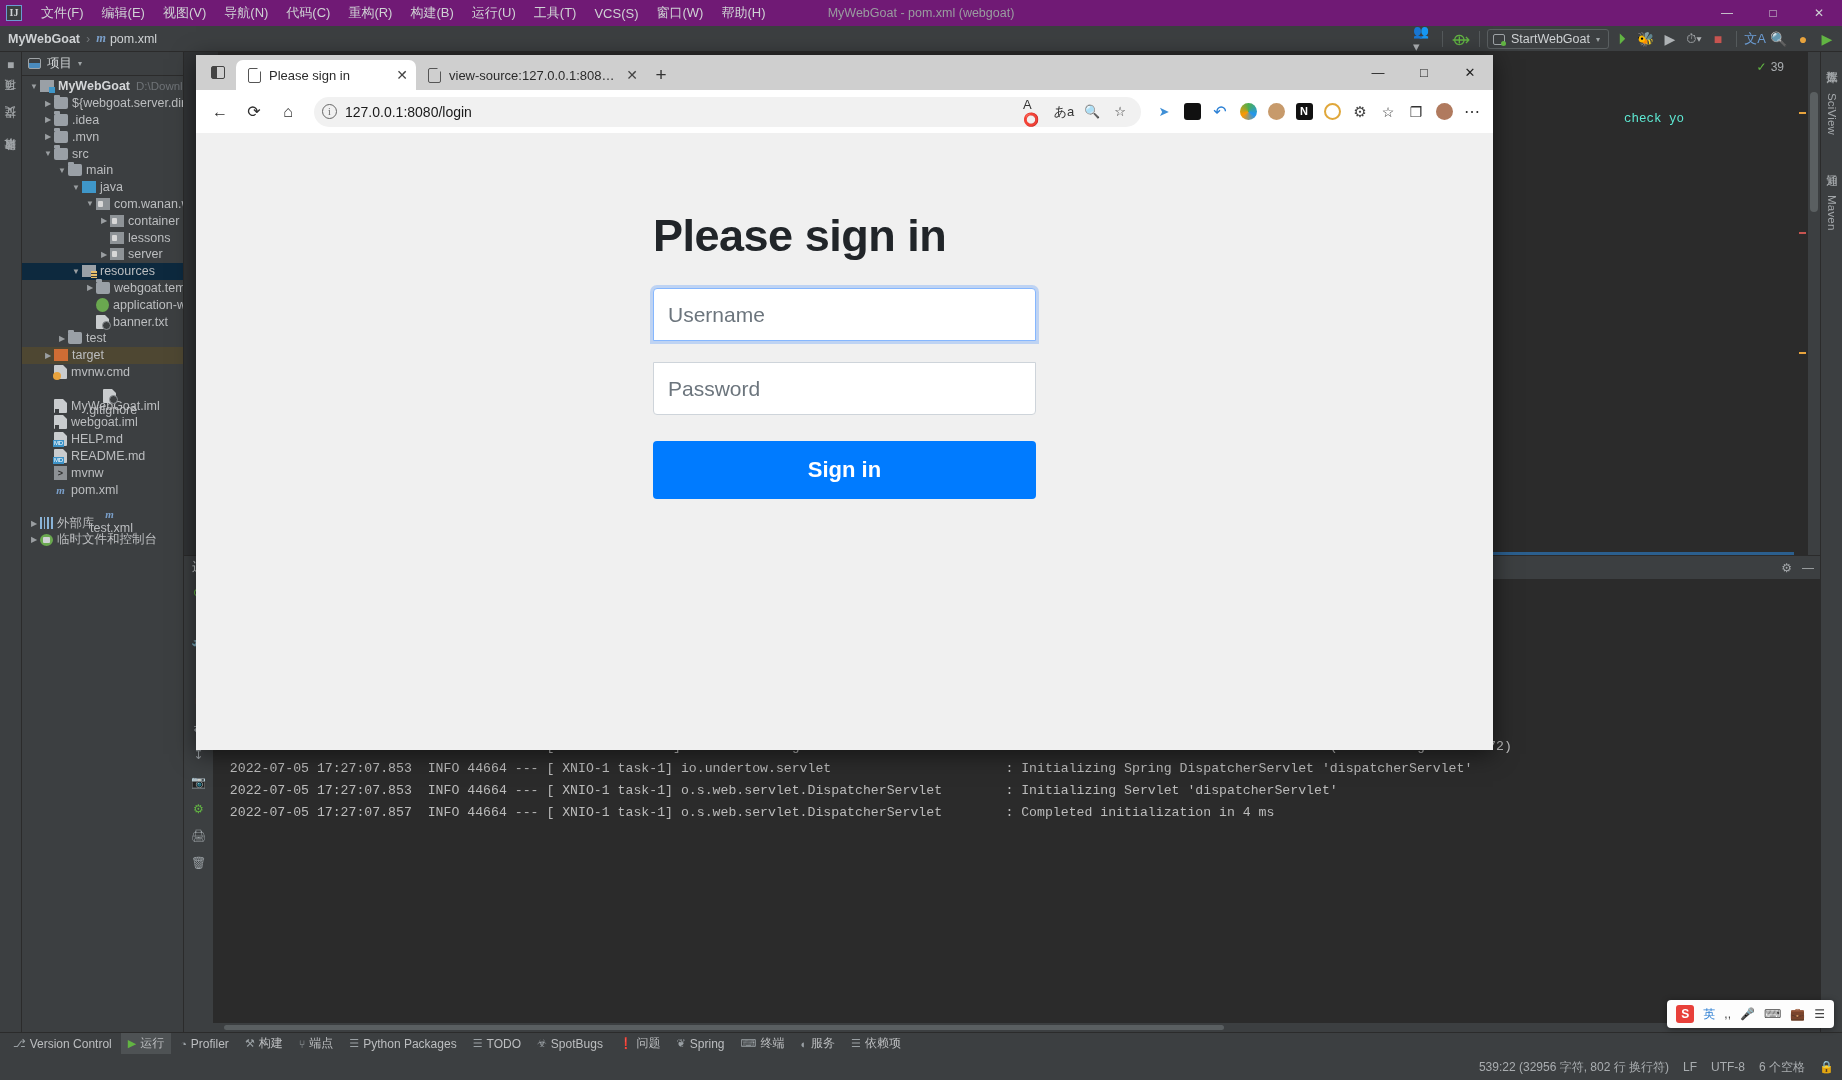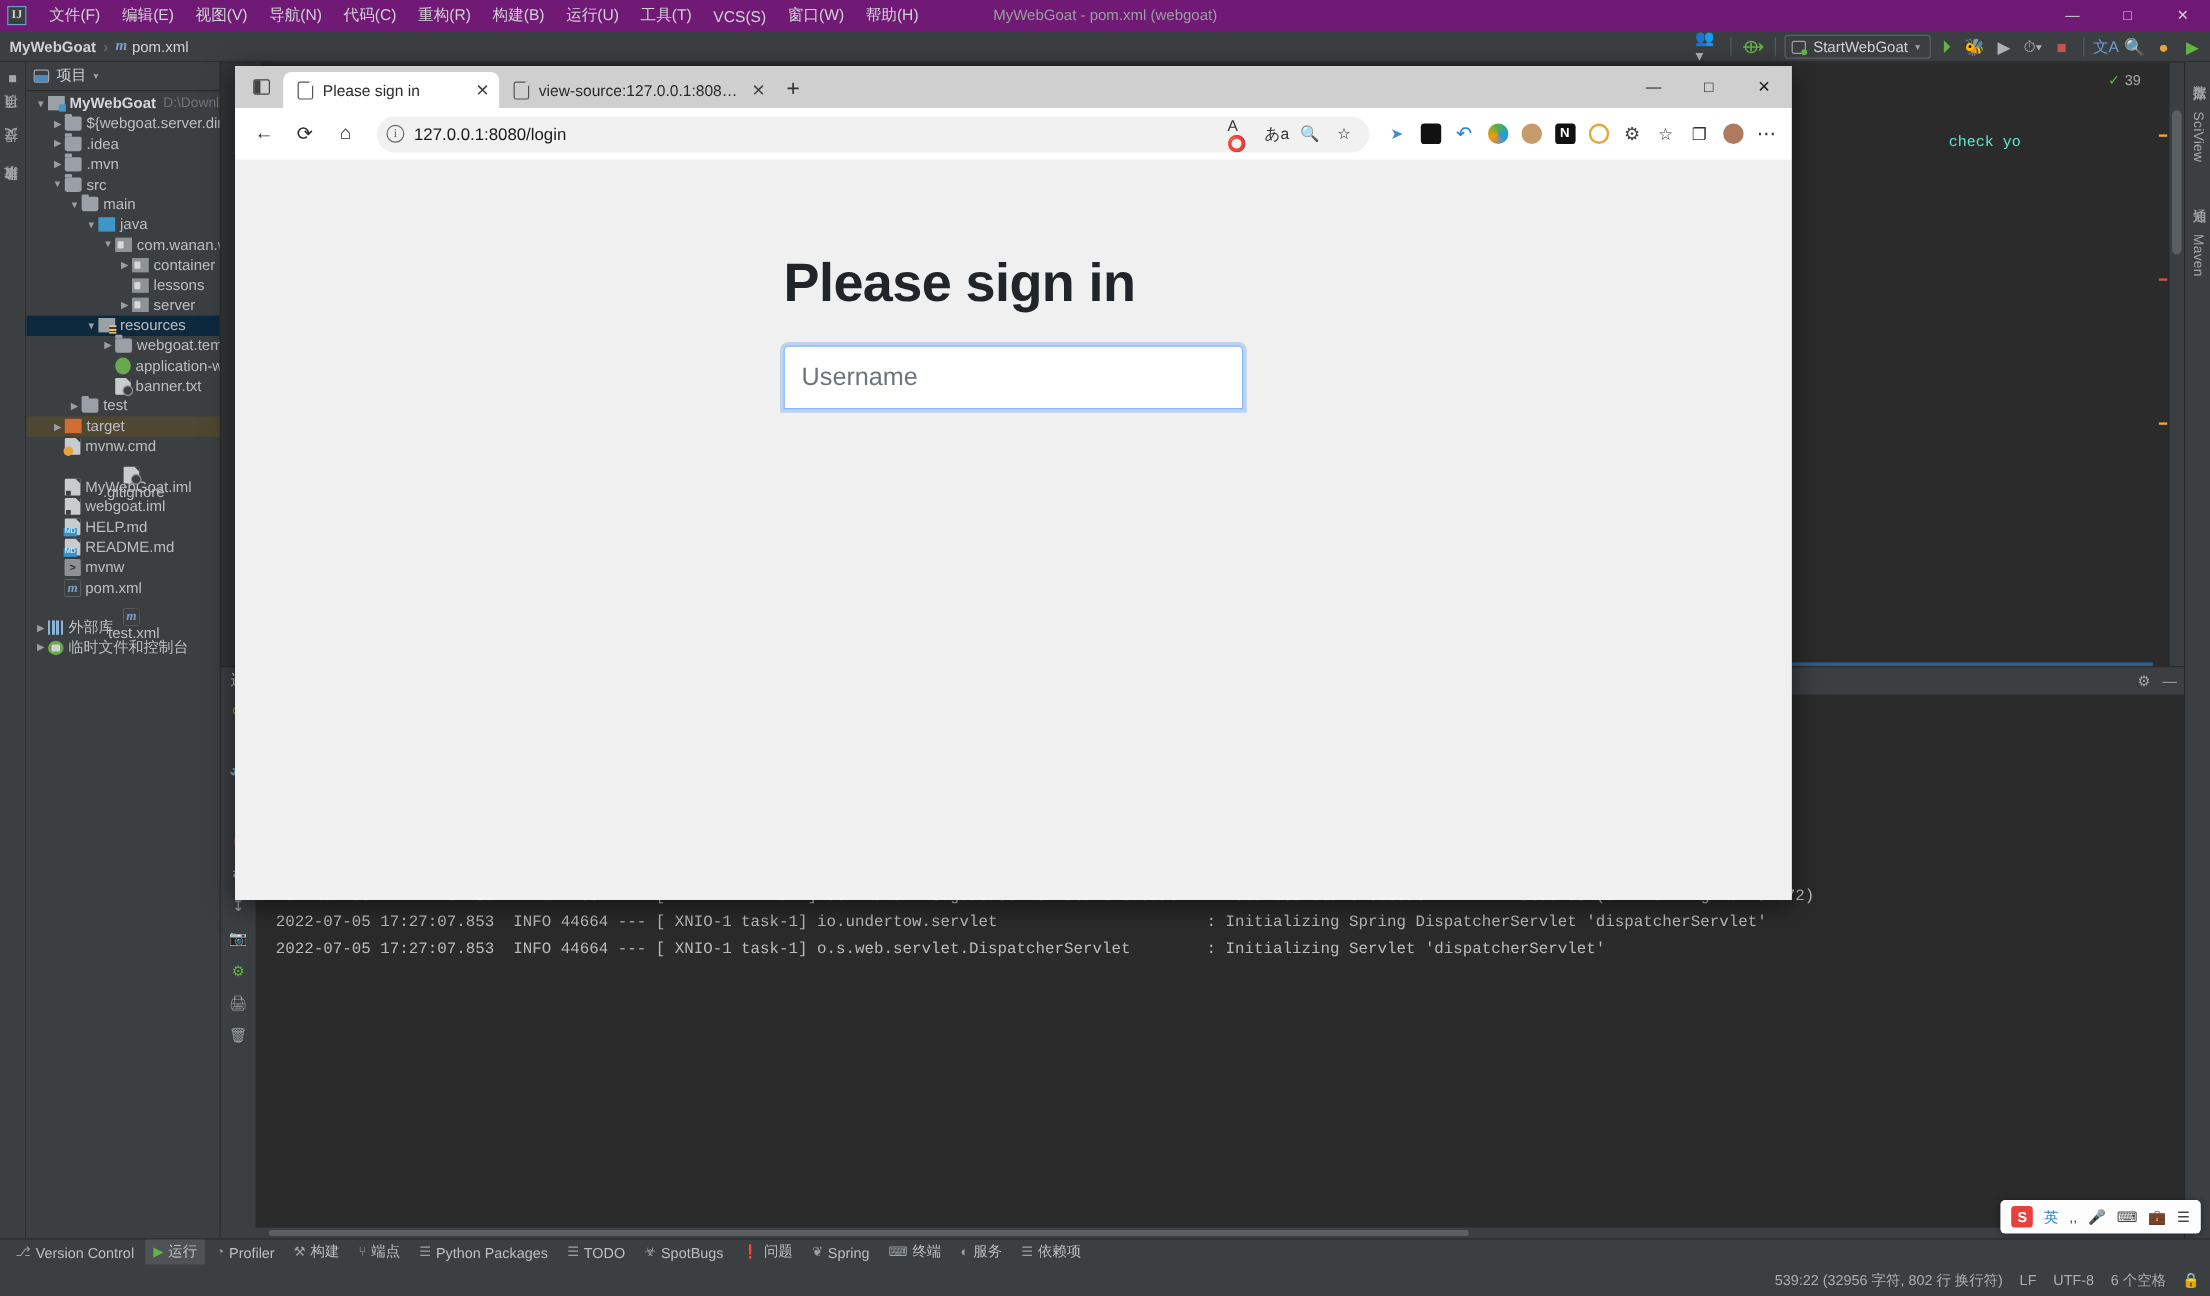--- a/index.html
+++ b/index.html
@@ -536,20 +536,21 @@
               <div class="cline c-info">  2022-07-05 17:</div>
               <div class="cline c-info">  2022-07-05 17:</div>
               <div class="cline c-info">  2022-07-05 17:</div>
               <div class="cline c-info">  2022-07-05 17:</div>
               <div class="cline c-info">  2022-07-05 17:</div>
               <div class="cline c-info">  2022-07-05 17:</div>
               <div class="cline c-info">  2022-07-05 17:24:15.113  INFO 44664 --- [           main] o.s.b.w.e.undertow.UndertowWebServer     : Undertow started on port(s) 8080 (http)</div>
               <div class="cline c-info">  2022-07-05 17:24:15.130  INFO 44664 --- [           main] com.wanan.webgoat.server.StartWebGoat    : Started StartWebGoat in 7.424 seconds (JVM running for 9.872)</div>
               <div class="cline c-info">  2022-07-05 17:27:07.853  INFO 44664 --- [ XNIO-1 task-1] io.undertow.servlet                      : Initializing Spring DispatcherServlet 'dispatcherServlet'</div>
               <div class="cline c-info">  2022-07-05 17:27:07.853  INFO 44664 --- [ XNIO-1 task-1] o.s.web.servlet.DispatcherServlet        : Initializing Servlet 'dispatcherServlet'</div>
+              <div class="cline c-info">  2022-07-05 17:27:07.857  INFO 44664 --- [ XNIO-1 task-1] o.s.web.servlet.DispatcherServlet        : Completed initialization in 4 ms</div>
             </div>
         </div>
         <div class="hscroll">
           <div class="hthumb"></div>
         </div>
       </div>
     </div>
 
     <div class="right-strip">
       <div class="vtab">数据库</div>
@@ -620,21 +621,23 @@
           <span class="ext-sq" style="border-radius:50%;background:#b07a5e;"></span>
         </span>
       <span class="ext-ico" style="font-size:16px;">⋯</span>
     </div>
 
     <div class="b-content">
       <div class="signin-wrap">
         <div class="signin-title">Please sign in</div>
         <div class="fld top focus">Username</div>
         <div class="gap"></div>
+        <div class="fld bottom">Password</div>
         <div style="height:26px;"></div>
+        <div class="signin-btn">Sign in</div>
       </div>
     </div>
   </div>
 
   <div class="ime">
     <span class="s-logo">S</span>
     <span class="blue">英</span>
     <span>,,</span>
     <span>🎤</span>
     <span>⌨</span>

